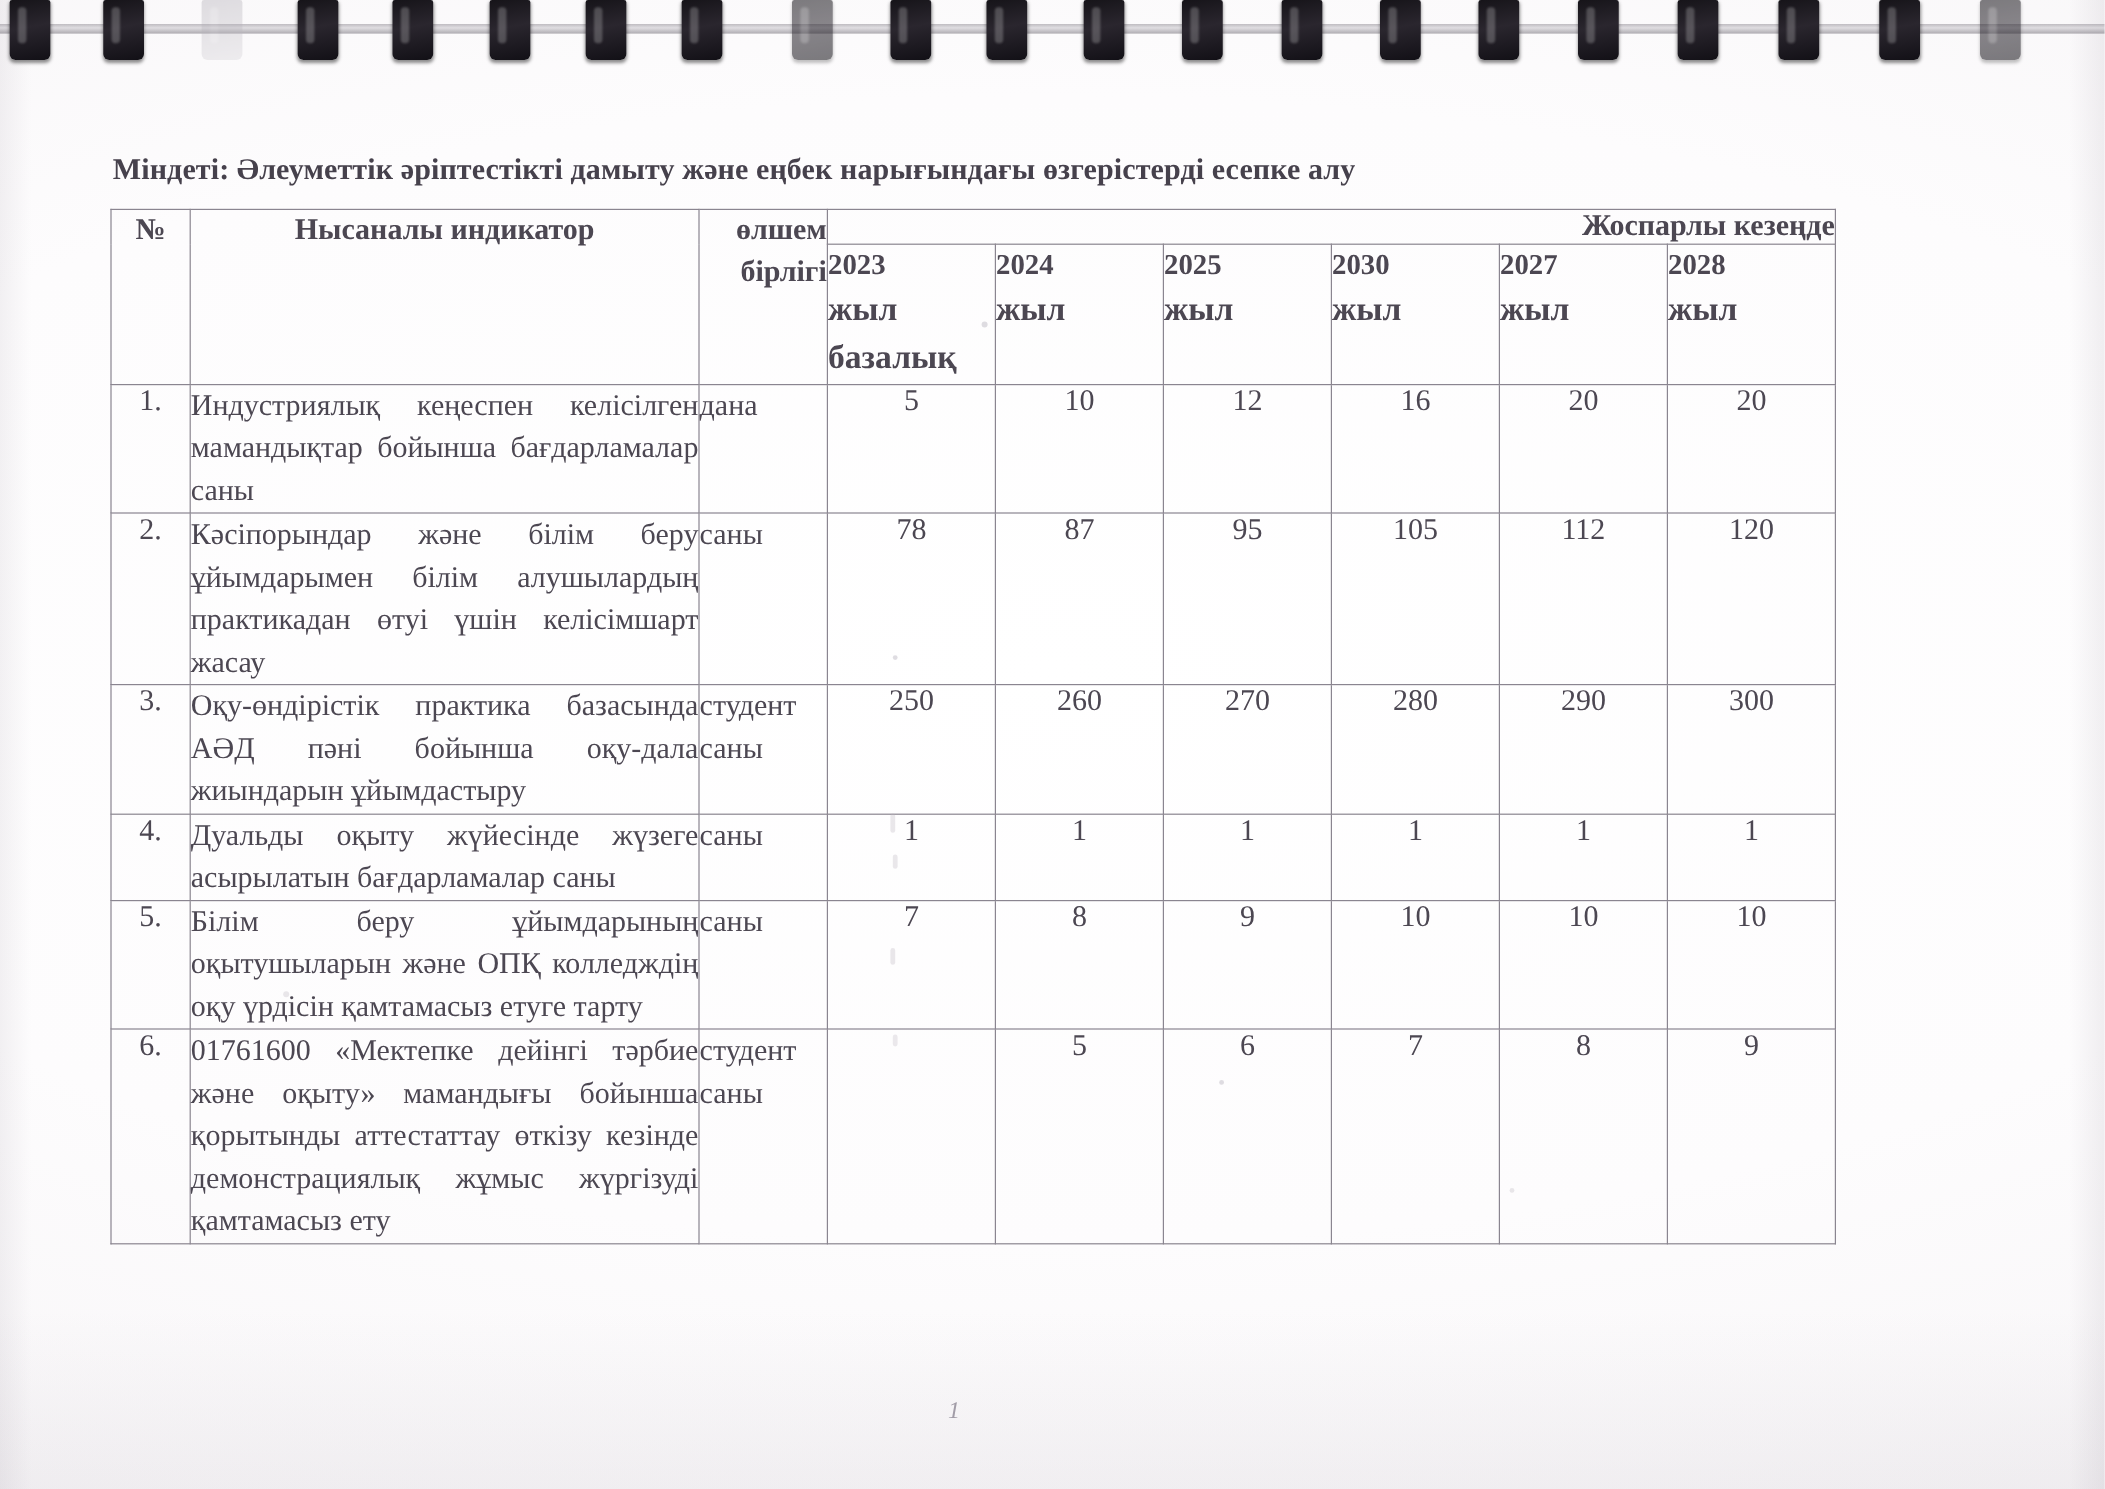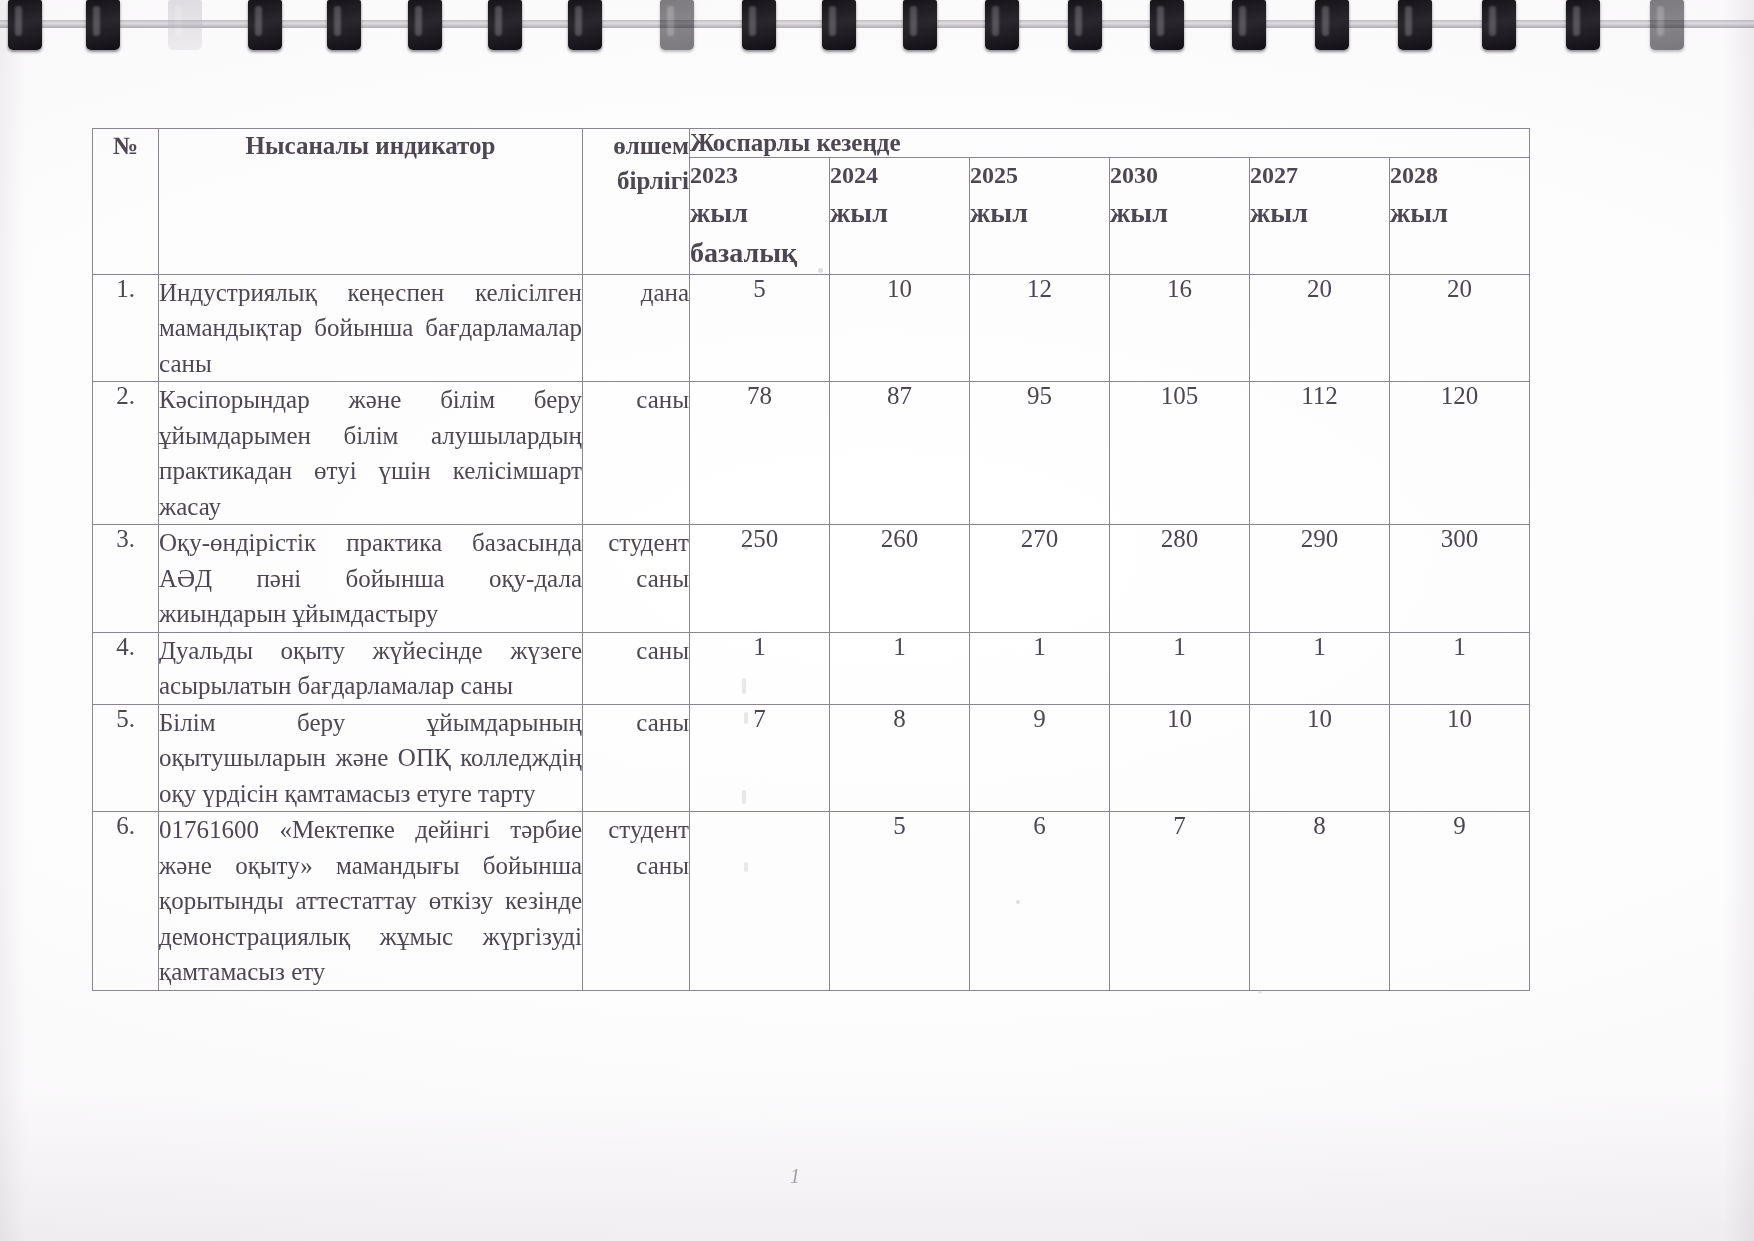--- a/index.html
+++ b/index.html
@@ -116,21 +116,21 @@
   th.h-unit {
     font-size: 25px;
     font-weight: bold;
     text-align: right;
     padding: 12px 6px 10px;
     line-height: 1.38;
   }
   th.h-period {
     font-size: 25px;
     font-weight: bold;
-    text-align: left;
+    text-align: right;
     padding: 10px 4px 9px;
   }
   th.h-year {
     font-size: 24px;
     font-weight: bold;
     text-align: left;
     padding: 10px 0 12px 18px;
     line-height: 1.45;
     height: 96px;
   }
@@ -145,21 +145,21 @@
   td.c-text {
     font-size: 25px;
     text-align: justify;
     text-align-last: left;
     padding: 12px 14px 14px 14px;
     line-height: 1.42;
     hyphens: none;
   }
   td.c-unit {
     font-size: 25px;
-    text-align: right;
+    text-align: left;
     padding: 12px 4px 10px;
     line-height: 1.42;
   }
   td.c-val {
     font-size: 25px;
     text-align: center;
     padding: 12px 4px 10px;
   }
 
   
@@ -206,20 +206,21 @@
   <div class="coil" style="left:1232px;"></div>
   <div class="coil" style="left:1315px;"></div>
   <div class="coil" style="left:1398px;"></div>
   <div class="coil" style="left:1482px;"></div>
   <div class="coil" style="left:1566px;"></div>
   <div class="coil pale" style="left:1650px;"></div>
 </div>
 
 <div class="doc">
 
+  <p class="task-line">Міндеті: Әлеуметтік әріптестікті дамыту және еңбек нарығындағы өзгерістерді есепке алу</p>
 
   <table class="plan">
     <colgroup>
       <col class="c-num">
         <col class="c-ind">
         <col class="c-unit">
       <col class="c-year">
         <col class="c-year">
         <col class="c-year">
       <col class="c-year">

